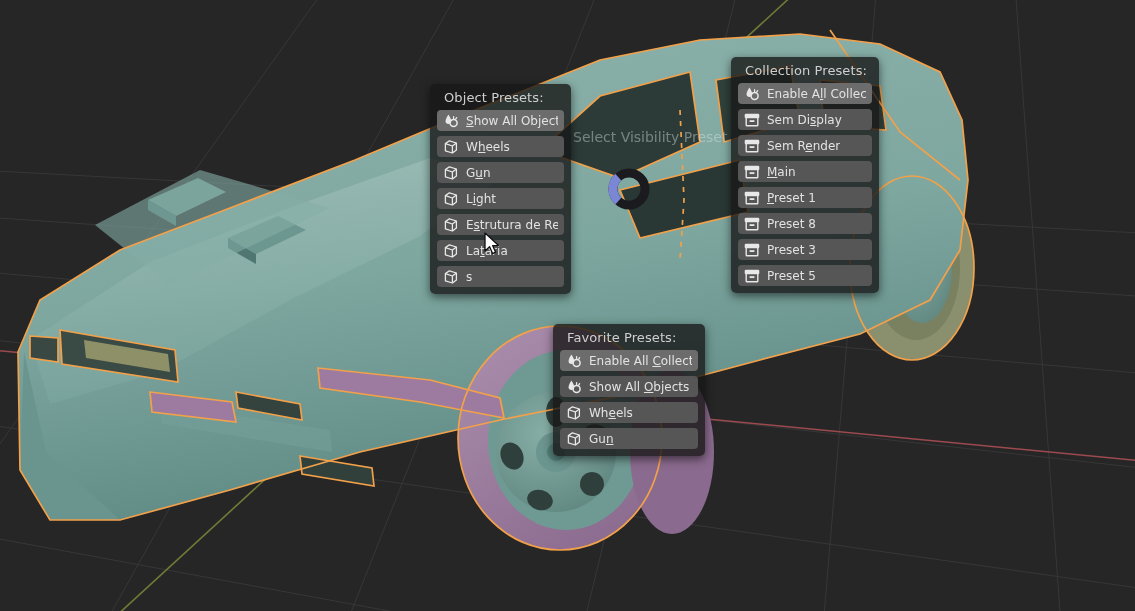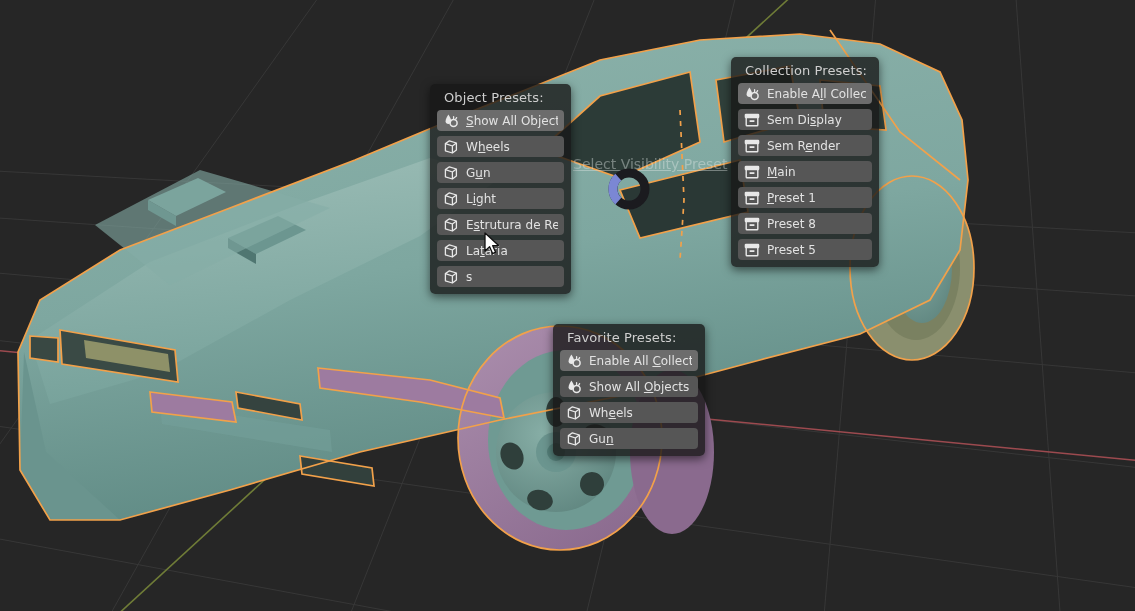--- a/index.html
+++ b/index.html
@@ -207,21 +207,21 @@
           <path d="M 318 368 L 430 380 L 500 398 L 504 418 L 420 402 L 320 388 Z"></path>
           <path d="M 150 392 L 232 402 L 236 422 L 152 412 Z"></path>
           <ellipse cx="560" cy="438" rx="102" ry="112"></ellipse>
           <ellipse cx="912" cy="268" rx="62" ry="92"></ellipse>
           <path d="M 680 110 L 684 200 L 680 260" stroke-dasharray="5 6"></path>
           <path d="M 830 30 L 900 132 L 960 180"></path>
         </g>
       </g>
     </svg>
 
-    <div id="operator-text" style="left:573px; top:156px;text-decoration:underline;">Select Visibility Preset</div>
+    <div id="operator-text" style="left:573px; top:129px;">Select Visibility Preset</div>
 
     <svg id="progress-ring" style="left:604px; top:164px;" width="50" height="50" viewBox="0 0 50 50">
       <circle cx="25" cy="25" r="16" fill="none" stroke="#1b1b1f" stroke-width="9"></circle>
       <path d="M 14.3 37 A 16 16 0 0 1 14.3 13" fill="none" stroke="#7b87d4" stroke-width="9"></path>
     </svg>
   </div>
 
   <div class="preset-panel" id="panel-object" style="left:386px; top:84px; width:141px;margin-left:44px;">
     <div class="panel-title">Object Presets:</div>
     <div>
@@ -352,20 +352,30 @@
           <span class="mi-label">Preset 8</span>
         </div>
         <div class="menu-item">
           <svg class="mi-icon" viewBox="0 0 16 16">
             <g fill="none" stroke="#e8e8e8" stroke-width="1.4">
               <rect x="2.2" y="5.4" width="11.6" height="8.4" rx="0.8"></rect>
               <rect x="1.4" y="2.4" width="13.2" height="3.2" rx="0.6" fill="#e8e8e8"></rect>
               <rect x="5.6" y="8.2" width="4.8" height="1.8" fill="#e8e8e8" stroke="none"></rect>
             </g>
           </svg>
+          <span class="mi-label">Preset 3</span>
+        </div>
+        <div class="menu-item">
+          <svg class="mi-icon" viewBox="0 0 16 16">
+            <g fill="none" stroke="#e8e8e8" stroke-width="1.4">
+              <rect x="2.2" y="5.4" width="11.6" height="8.4" rx="0.8"></rect>
+              <rect x="1.4" y="2.4" width="13.2" height="3.2" rx="0.6" fill="#e8e8e8"></rect>
+              <rect x="5.6" y="8.2" width="4.8" height="1.8" fill="#e8e8e8" stroke="none"></rect>
+            </g>
+          </svg>
           <span class="mi-label">Preset 5</span>
         </div>
       </div>
   </div>
 
   <div class="preset-panel" id="panel-favorite" style="left:553px; top:288px; width:152px;margin-top:36px;">
     <div class="panel-title">Favorite Presets:</div>
     <div>
         <div class="menu-item highlighted">
           <svg class="mi-icon" viewBox="0 0 16 16">

